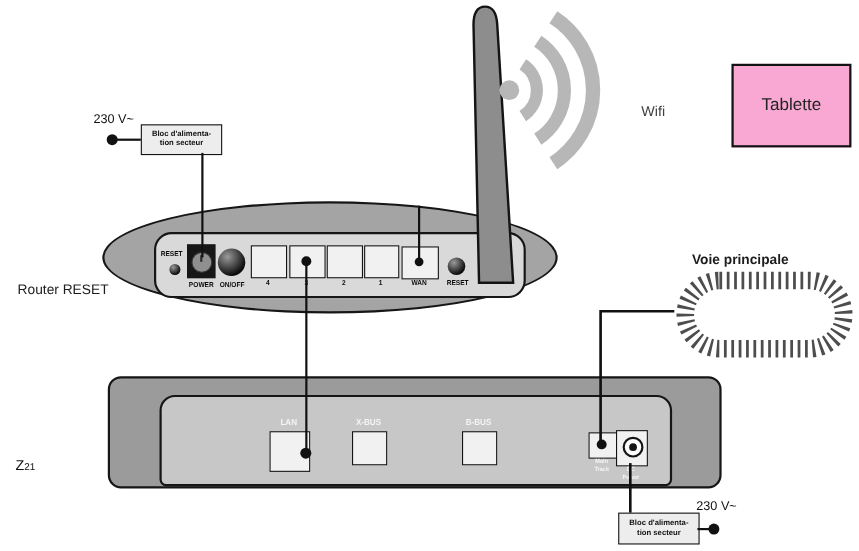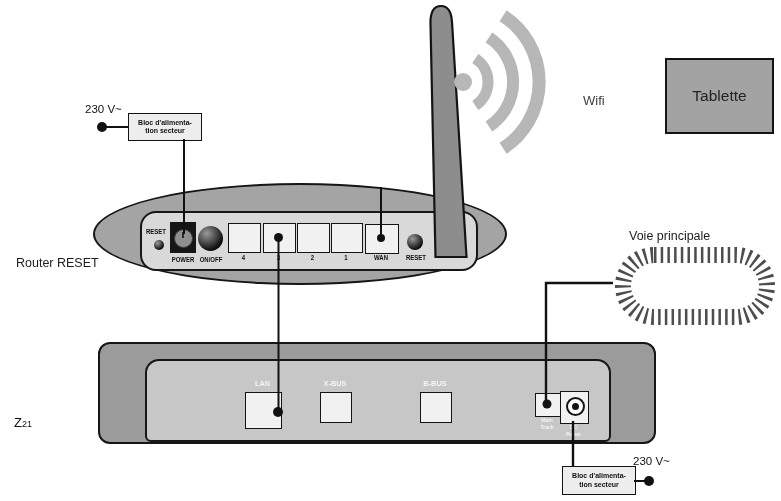--- a/index.html
+++ b/index.html
@@ -26,21 +26,21 @@
             border:2px solid #161616;border-radius:12px;}
   .z21-panel{left:145px;top:359px;width:462px;height:79px;background:#c7c7c7;
              border:2px solid #161616;border-radius:14px 14px 6px 6px;}
   .dc-ring{left:5px;top:5px;width:15px;height:15px;border:2.5px solid #141414;border-radius:50%;
            background:#fdfdfd;position:absolute;}
   .dc-dot{left:11px;top:11px;width:7px;height:7px;border-radius:50%;background:#141414;position:absolute;}
   
   .psu-box{width:72px;background:#ededed;border:1.6px solid #141414;
            font-size:7px;font-weight:bold;text-align:center;line-height:8.5px;
            display:flex;flex-direction:column;justify-content:center;}
-  .tablet-box{left:665px;top:58px;width:105px;height:72px;border:2px solid #141414;background:#a3a3a3;
+  .tablet-box{left:665px;top:58px;width:105px;height:72px;border:2px solid #141414;background:#f9a8d4;
               display:flex;align-items:center;justify-content:center;font-size:15.5px;color:#222;}
   .caption{font-size:12.5px;color:#1d1d1d;}
   svg.overlay{position:absolute;left:0;top:0;pointer-events:none;}
 </style>
 </head>
 <body>
 
 <div id="stage">
 
   <div class="abs router-body"></div>
@@ -96,21 +96,21 @@
     <span class="dc-dot"></span>
   </div>
   <div class="abs whlbl" style="left:556px;top:424px;width:35px;font-size:5.5px;line-height:6.5px;">
     <div>DC</div>
     <div>Power</div>
   </div>
 
   <div class="abs caption lbl" style="left:16px;top:256px;">Router RESET</div>
   <div class="abs lbl" style="left:14px;top:415px;font-size:13px;"><span>Z</span><span style="font-size:9px;">21</span></div>
   <div class="abs lbl" style="left:583px;top:93px;font-size:13px;color:#3f3f3f;">Wifi</div>
-  <div class="abs caption lbl" style="left:629px;top:229px;">Voie principale</div>
+  <div class="abs caption lbl" style="left:629px;top:229px;font-weight:bold;">Voie principale</div>
 
   <div class="abs tablet-box">
     <span>Tablette</span>
   </div>
 
   <div class="abs lbl" style="left:85px;top:103px;font-size:11.5px;">230 V~</div>
   <div class="abs psu-box" style="left:128px;top:113px;height:26px;">
     <div>Bloc d'alimenta-</div>
     <div>tion secteur</div>
   </div>

